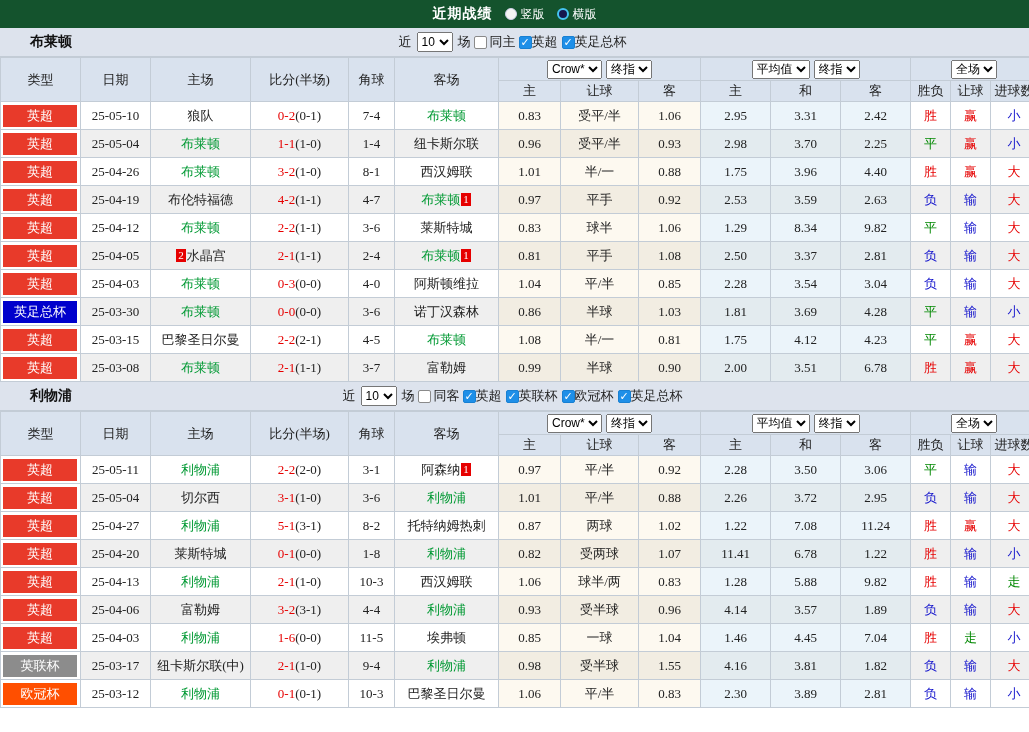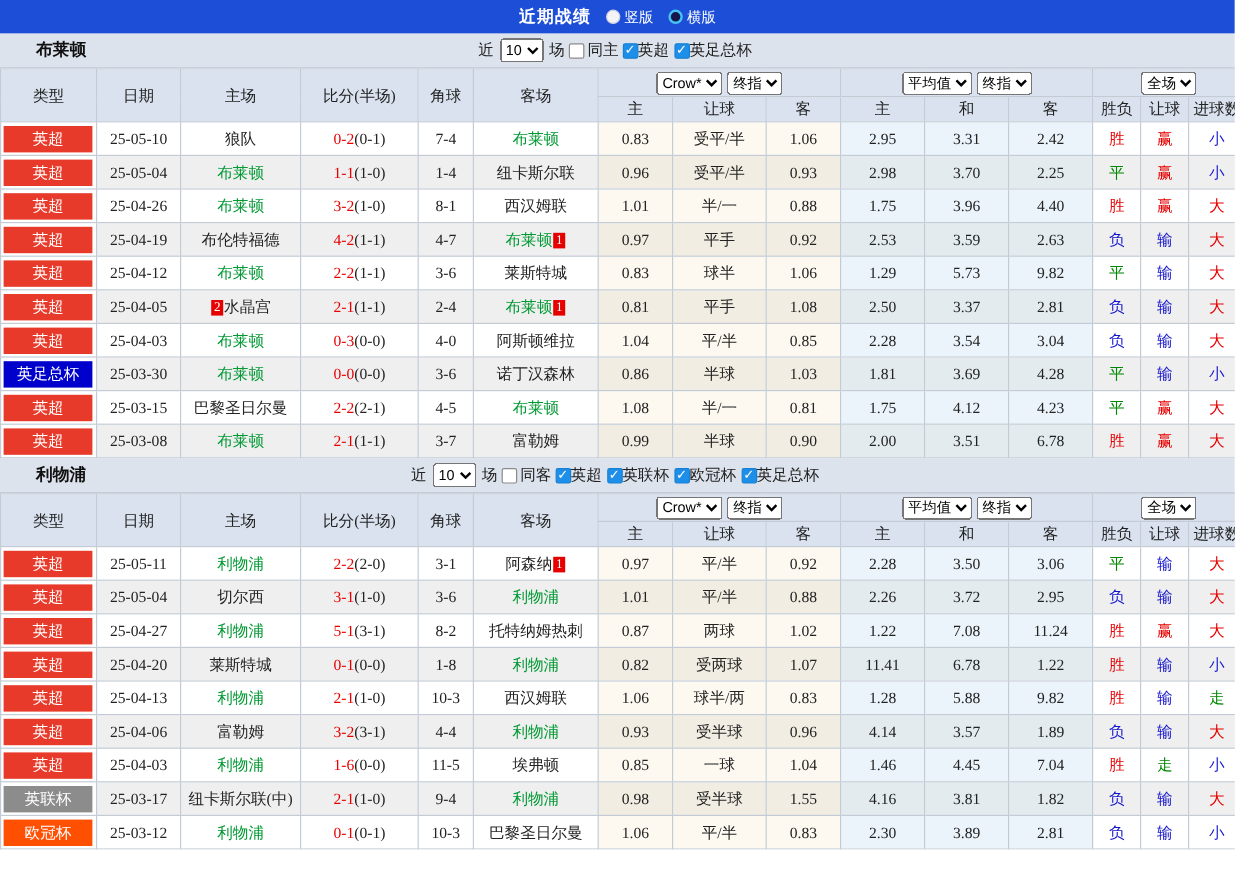--- a/index.html
+++ b/index.html
@@ -1,20 +1,20 @@
 <!DOCTYPE html>
 <html><head>
 <meta charset="utf-8">
 <style>
   html,body{margin:0;padding:0;background:#fff;}
   body{width:1029px;font-family:"Liberation Sans",sans-serif;}
   .page{width:1029px;}
 
   
-  .title-bar{height:28px;background:#1d4ed8;display:flex;align-items:center;justify-content:center;gap:12px;color:#fff;}
+  .title-bar{height:28px;background:#14532d;display:flex;align-items:center;justify-content:center;gap:12px;color:#fff;}
   .title{font-weight:bold;font-size:14px;letter-spacing:1px;}
   .radio-opt{display:inline-flex;align-items:center;gap:4px;cursor:pointer;justify-content:flex-end;}
   .radio{display:inline-block;border-radius:50%;box-sizing:border-box;}
   .radio.sel{width:12px;height:12px;background:#f4f4f4;border:1px solid #cfcfe8;}
   .radio.unsel{width:12px;height:12px;background:#16164f;border:2px solid #45c3f2;}
   .radio-label{font-size:12px;color:#fff;}
 
   
   .team-bar{height:28px;background:#dde3ed;position:relative;display:flex;align-items:center;font-size:13px;border-bottom:1px solid #c3ccd6;}
   .team-name{position:absolute;left:30px;font-weight:bold;color:#111;font-family:"Liberation Serif",serif;font-size:14px;}
@@ -217,21 +217,21 @@
               </td>
               <td>25-04-12</td>
               <td><span class="focus">布莱顿</span></td>
               <td><span class="ft">2-2</span><span class="ht">(1-1)</span></td>
               <td>3-6</td>
               <td><span>莱斯特城</span></td>
               <td class="odds">0.83</td>
               <td class="odds">球半</td>
               <td class="odds">1.06</td>
               <td class="avgc">1.29</td>
-              <td class="avgc">5.73</td>
+              <td class="avgc">8.34</td>
               <td class="avgc">9.82</td>
               <td><span class="c-g">平</span></td>
               <td><span class="c-b">输</span></td>
               <td><span class="c-r">大</span></td>
             </tr>
             <tr>
               <td class="typec">
                 <div class="league-pill" style="background: rgb(232, 58, 42);">英超</div>
               </td>
               <td>25-04-05</td>

